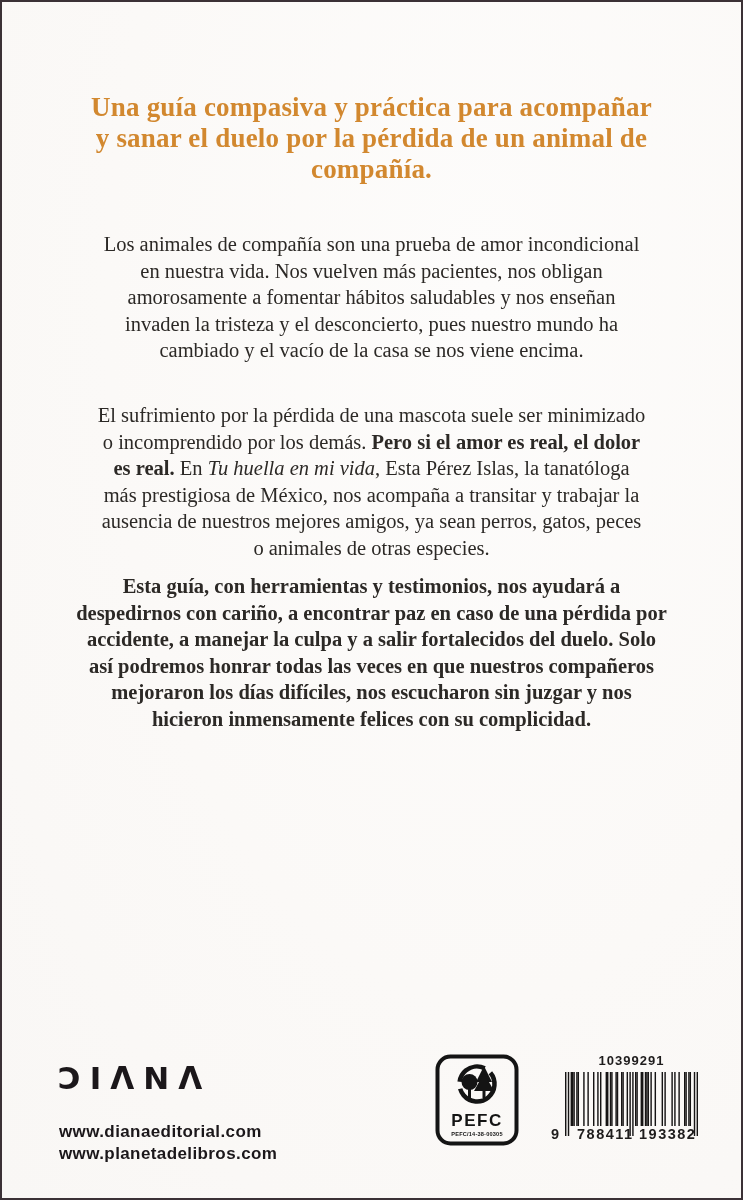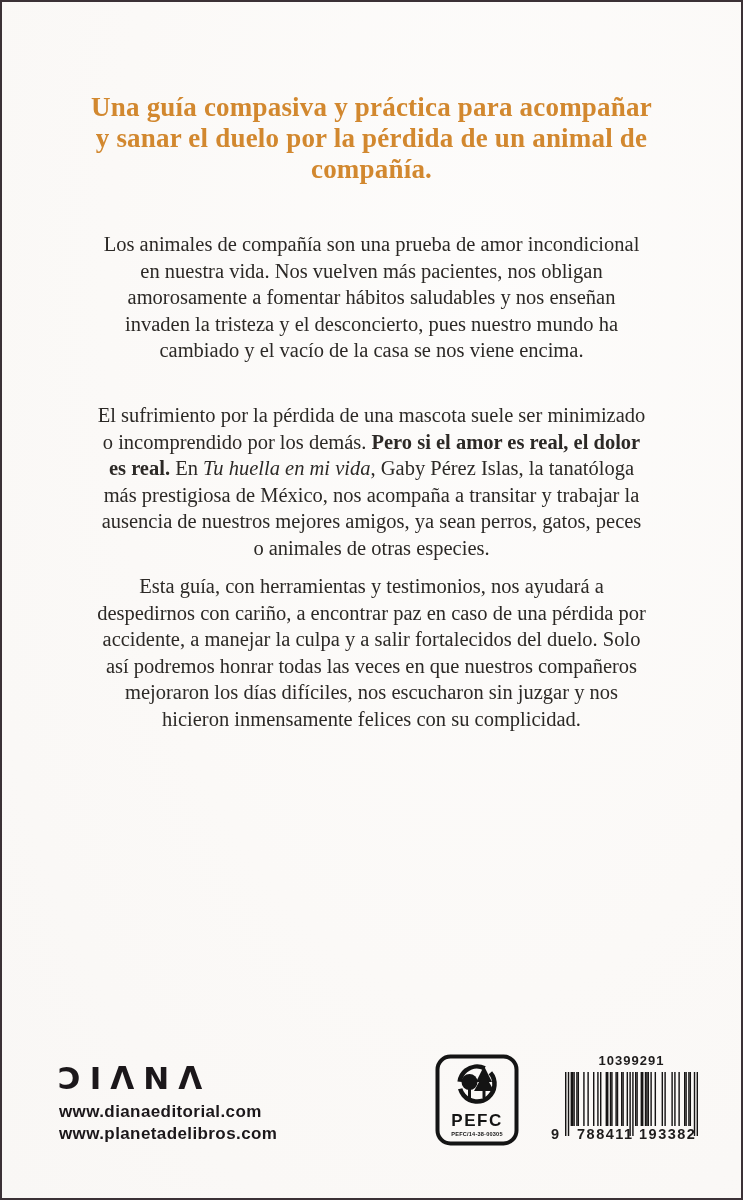--- a/index.html
+++ b/index.html
@@ -28,35 +28,35 @@
   }
   
   .para{
     position:absolute;left:38px;right:38px;
     text-align:center;
     font-size:20.5px;line-height:26.5px;
     color:#2c2926;
   }
   .p1{top:229px;}
   .p2{top:400px;}
-  .p3{top:571px;}
+  .p3{top:571px;font-weight:bold;}
   .b{font-weight:700;}
   .i{font-style:italic;text-align:center;}
   
   .diana-logo{
     position:absolute;left:56px;top:1059px;
     font-family:"DejaVu Sans",sans-serif;
     font-weight:700;font-size:31px;line-height:34px;
     letter-spacing:9px;color:#1b171a;
   }
   .url{
     position:absolute;left:57px;
     font-family:"Liberation Sans",sans-serif;
     font-weight:700;font-size:17px;line-height:20px;
-    letter-spacing:0.4px;color:#1b171a;
+    letter-spacing:0.4px;color:#1b171a;margin-top:20px;
   }
   .url-1{top:1100px;}
   .url-2{top:1122px;}
   
   .pefc{position:absolute;left:433px;top:1052px;width:96px;height:92px;}
   
   .barcode{position:absolute;left:549px;top:1050px;width:150px;height:95px;}
   .sku{
     position:absolute;left:14px;top:0;width:133px;
     text-align:center;
@@ -90,21 +90,21 @@
     <div class="line">Los animales de compañía son una prueba de amor incondicional</div>
     <div class="line">en nuestra vida. Nos vuelven más pacientes, nos obligan</div>
     <div class="line">amorosamente a fomentar hábitos saludables y nos enseñan</div>
     <div class="line">invaden la tristeza y el desconcierto, pues nuestro mundo ha</div>
     <div class="line">cambiado y el vacío de la casa se nos viene encima.</div>
   </div>
 
   <div class="para p2">
     <div class="line">El sufrimiento por la pérdida de una mascota suele ser minimizado</div>
     <div class="line"><span>o incomprendido por los demás. </span><span class="b">Pero si el amor es real, el dolor</span></div>
-    <div class="line"><span class="b">es real.</span><span> En </span><span class="i">Tu huella en mi vida</span><span>, Gaby Pérez Islas, la tanatóloga</span></div>
+    <div class="line"><span class="b">es real.</span><span> En </span><span class="i">Tu huella en mi vida</span><span>, Esta Pérez Islas, la tanatóloga</span></div>
     <div class="line">más prestigiosa de México, nos acompaña a transitar y trabajar la</div>
     <div class="line">ausencia de nuestros mejores amigos, ya sean perros, gatos, peces</div>
     <div class="line">o animales de otras especies.</div>
   </div>
 
   <div class="para p3">
     <div class="line">Esta guía, con herramientas y testimonios, nos ayudará a</div>
     <div class="line">despedirnos con cariño, a encontrar paz en caso de una pérdida por</div>
     <div class="line">accidente, a manejar la culpa y a salir fortalecidos del duelo. Solo</div>
     <div class="line">así podremos honrar todas las veces en que nuestros compañeros</div>

